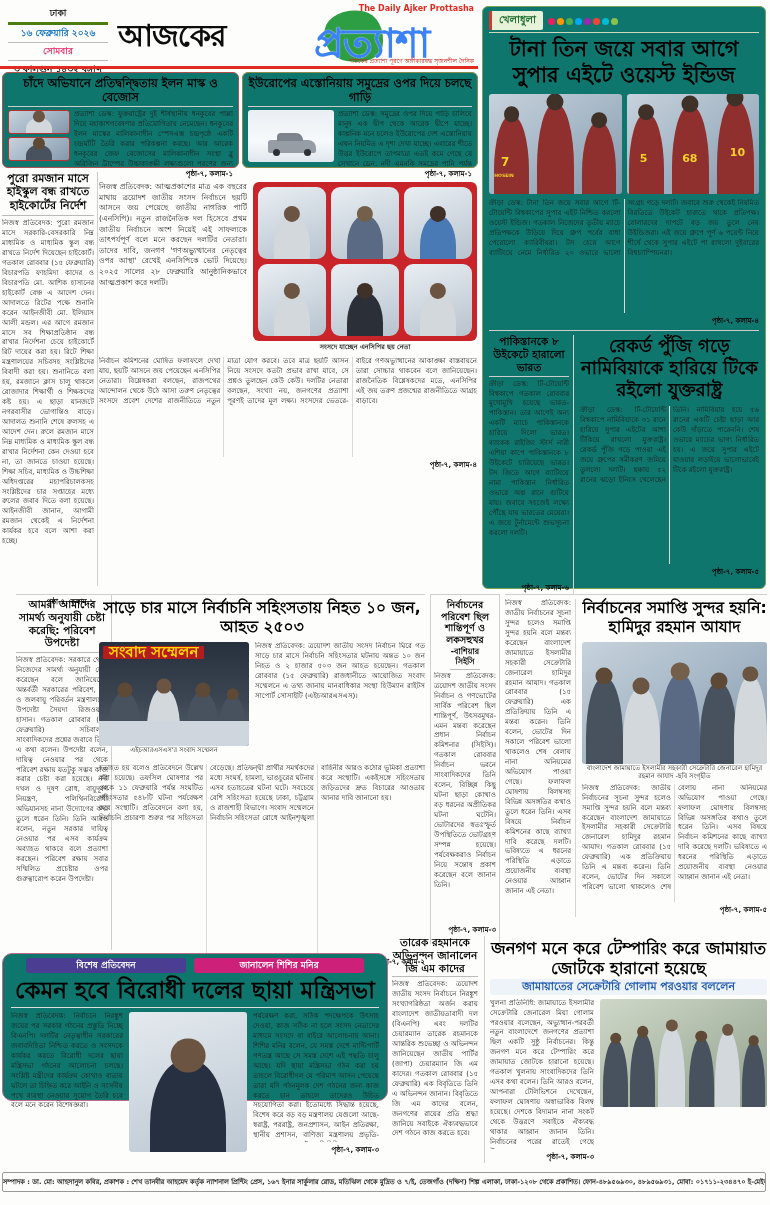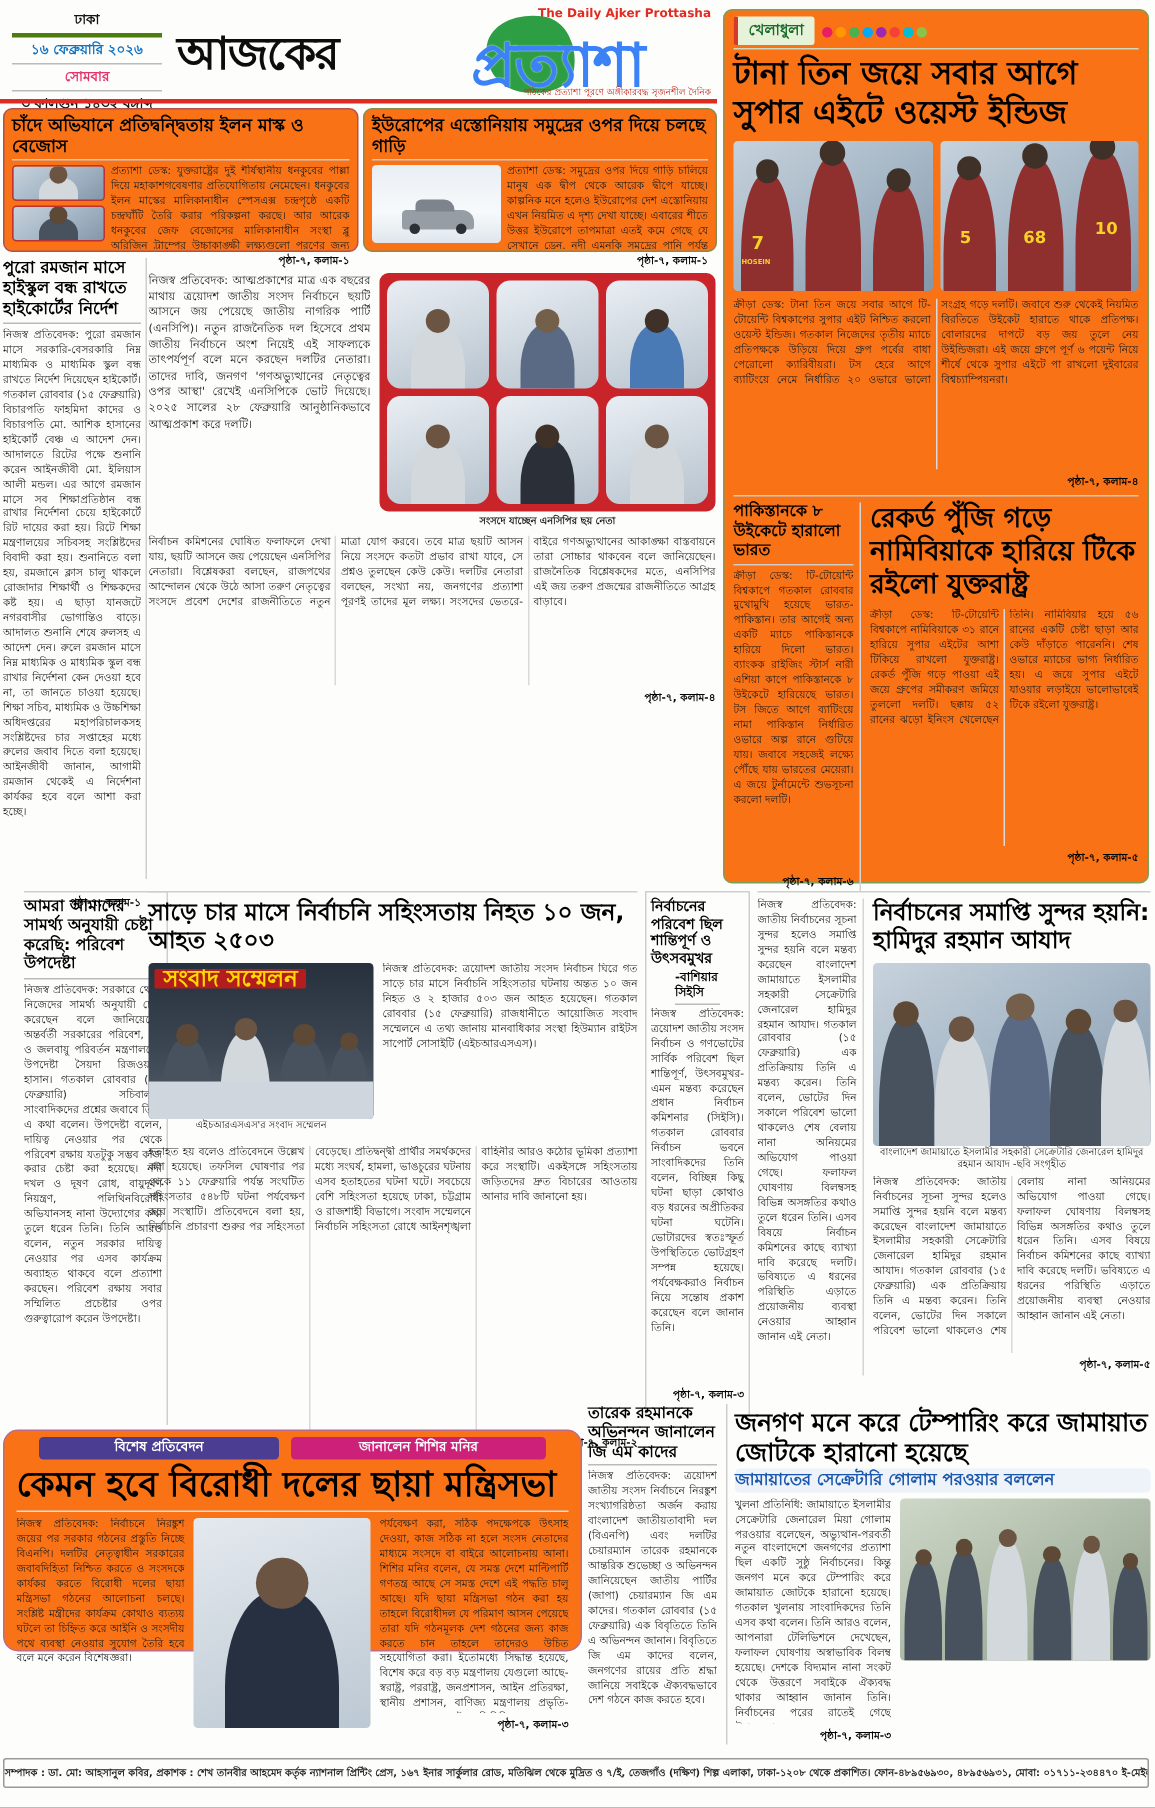--- a/index.html
+++ b/index.html
@@ -1,23 +1,23 @@
 <!DOCTYPE html>
 <html><head>
 <meta charset="utf-8">
 <style>
   html,body{margin:0;padding:0;background:#8a8a8a}
   #paper{position:relative;width:770px;height:1205px;margin:0 auto;background:#fdfdfb;
          font-family:"DejaVu Sans","Liberation Sans",sans-serif;color:#141414;overflow:hidden}
   .abs{position:absolute}
-  .box{border:1px solid #9b9b9b;border-radius:6px;background:#f97316;box-sizing:border-box}
+  .box{border:1px solid #9b9b9b;border-radius:6px;background:#0f766e;box-sizing:border-box}
   .bt{font-size:7px;line-height:1.42;text-align:justify;color:#1c1c1c}
   .c2{column-count:2;column-gap:7px;column-rule:1px solid #d9d9d9}
   .c3{column-count:3;column-gap:7px;column-rule:1px solid #d9d9d9}
-  .hl{font-weight:bold;line-height:1.22;color:#000}
+  .hl{font-weight:bold;text-align:center;line-height:1.22;color:#000}
   .pref{font-weight:bold;font-size:7px;text-align:right;color:#000;margin-top:2px}
   .cap{font-size:6.5px;text-align:center;color:#222;line-height:1.3}
   .rule{background:#e02b21}
   
   .ph{position:relative;overflow:hidden;background:linear-gradient(145deg,#c7d2dc 0%,#a2b4c4 55%,#8497a9 100%);border-radius:3px;box-sizing:border-box}
   .fig{display:block;position:absolute;bottom:0;background:#8f2f2e;border-radius:46% 46% 10% 10%/70% 70% 0 0}
   .fig i{display:block;position:absolute;left:50%;top:0;transform:translate(-50%,-62%);width:46%;height:0;padding-top:46%;border-radius:50%;background:#3f3028}
   .fig.g{background:#47525e}.fig.g i{background:#5d4936}
   .fig.w{background:#d3d8dd}.fig.w i{background:#6b5442}
   .fig.n{background:#5a6a85}.fig.n i{background:#74604a}
@@ -228,21 +228,21 @@
         </div>
         <div class="cap">এইচআরএসএস'র সংবাদ সম্মেলন</div>
       </div>
       <div class="bt" style="flex:1;height:118px;overflow:hidden">নিজস্ব প্রতিবেদক: ত্রয়োদশ জাতীয় সংসদ নির্বাচন ঘিরে গত সাড়ে চার মাসে নির্বাচনি সহিংসতার ঘটনায় অন্তত ১০ জন নিহত ও ২ হাজার ৫০৩ জন আহত হয়েছেন। গতকাল রোববার (১৫ ফেব্রুয়ারি) রাজধানীতে আয়োজিত সংবাদ সম্মেলনে এ তথ্য জানায় মানবাধিকার সংস্থা হিউম্যান রাইটস সাপোর্ট সোসাইটি (এইচআরএসএস)।</div>
     </div>
     <div class="bt c3" style="margin-top:4px;height:190px;overflow:hidden">হতাহত হয় বলেও প্রতিবেদনে উল্লেখ করা হয়েছে। তফসিল ঘোষণার পর থেকে ১১ ফেব্রুয়ারি পর্যন্ত সংঘটিত সহিংসতার ৫৪৮টি ঘটনা পর্যবেক্ষণ করে সংস্থাটি। প্রতিবেদনে বলা হয়, নির্বাচনি প্রচারণা শুরুর পর সহিংসতা বেড়েছে। প্রতিদ্বন্দ্বী প্রার্থীর সমর্থকদের মধ্যে সংঘর্ষ, হামলা, ভাঙচুরের ঘটনায় এসব হতাহতের ঘটনা ঘটে। সবচেয়ে বেশি সহিংসতা হয়েছে ঢাকা, চট্টগ্রাম ও রাজশাহী বিভাগে। সংবাদ সম্মেলনে নির্বাচনি সহিংসতা রোধে আইনশৃঙ্খলা বাহিনীর আরও কঠোর ভূমিকা প্রত্যাশা করে সংস্থাটি। একইসঙ্গে সহিংসতায় জড়িতদের দ্রুত বিচারের আওতায় আনার দাবি জানানো হয়।</div>
     <div class="pref">পৃষ্ঠা-৭, কলাম-২</div>
   </div>
 
   <div class="abs" style="left:430px;top:594px;width:70px;height:350px;border-top:1px solid #cfcfcf;border-left:1px solid #cfcfcf;border-right:1px solid #cfcfcf;padding:4px 3px 0 3px;box-sizing:border-box">
-    <div class="hl" style="font-size:9.5px">নির্বাচনের পরিবেশ ছিল শান্তিপূর্ণ ও উৎসবমুখর</div>
+    <div class="hl" style="font-size:9.5px">নির্বাচনের পরিবেশ ছিল শান্তিপূর্ণ ও লকসহুখর</div>
     <div class="hl" style="font-size:8px;margin:2px 16px;border-bottom:1px solid #bbb;padding-bottom:2px">-বাশিয়ার সিইসি</div>
     <div class="bt" style="height:250px;overflow:hidden">নিজস্ব প্রতিবেদক: ত্রয়োদশ জাতীয় সংসদ নির্বাচন ও গণভোটের সার্বিক পরিবেশ ছিল শান্তিপূর্ণ, উৎসবমুখর-এমন মন্তব্য করেছেন প্রধান নির্বাচন কমিশনার (সিইসি)। গতকাল রোববার নির্বাচন ভবনে সাংবাদিকদের তিনি বলেন, বিচ্ছিন্ন কিছু ঘটনা ছাড়া কোথাও বড় ধরনের অপ্রীতিকর ঘটনা ঘটেনি। ভোটারদের স্বতঃস্ফূর্ত উপস্থিতিতে ভোটগ্রহণ সম্পন্ন হয়েছে। পর্যবেক্ষকরাও নির্বাচন নিয়ে সন্তোষ প্রকাশ করেছেন বলে জানান তিনি।</div>
     <div class="pref">পৃষ্ঠা-৭, কলাম-৩</div>
   </div>
 
   <div class="abs" style="left:505px;top:594px;width:262px;height:332px;border-top:1px solid #cfcfcf;padding-top:4px">
     <div style="display:flex;gap:6px">
       <div style="width:66px;border-right:1px solid #d5d5d5;padding-right:4px">
         <div class="bt" style="height:318px;overflow:hidden">নিজস্ব প্রতিবেদক: জাতীয় নির্বাচনের সূচনা সুন্দর হলেও সমাপ্তি সুন্দর হয়নি বলে মন্তব্য করেছেন বাংলাদেশ জামায়াতে ইসলামীর সহকারী সেক্রেটারি জেনারেল হামিদুর রহমান আযাদ। গতকাল রোববার (১৫ ফেব্রুয়ারি) এক প্রতিক্রিয়ায় তিনি এ মন্তব্য করেন। তিনি বলেন, ভোটের দিন সকালে পরিবেশ ভালো থাকলেও শেষ বেলায় নানা অনিয়মের অভিযোগ পাওয়া গেছে। ফলাফল ঘোষণায় বিলম্বসহ বিভিন্ন অসঙ্গতির কথাও তুলে ধরেন তিনি। এসব বিষয়ে নির্বাচন কমিশনের কাছে ব্যাখ্যা দাবি করেছে দলটি। ভবিষ্যতে এ ধরনের পরিস্থিতি এড়াতে প্রয়োজনীয় ব্যবস্থা নেওয়ার আহ্বান জানান এই নেতা।</div>
       </div>

